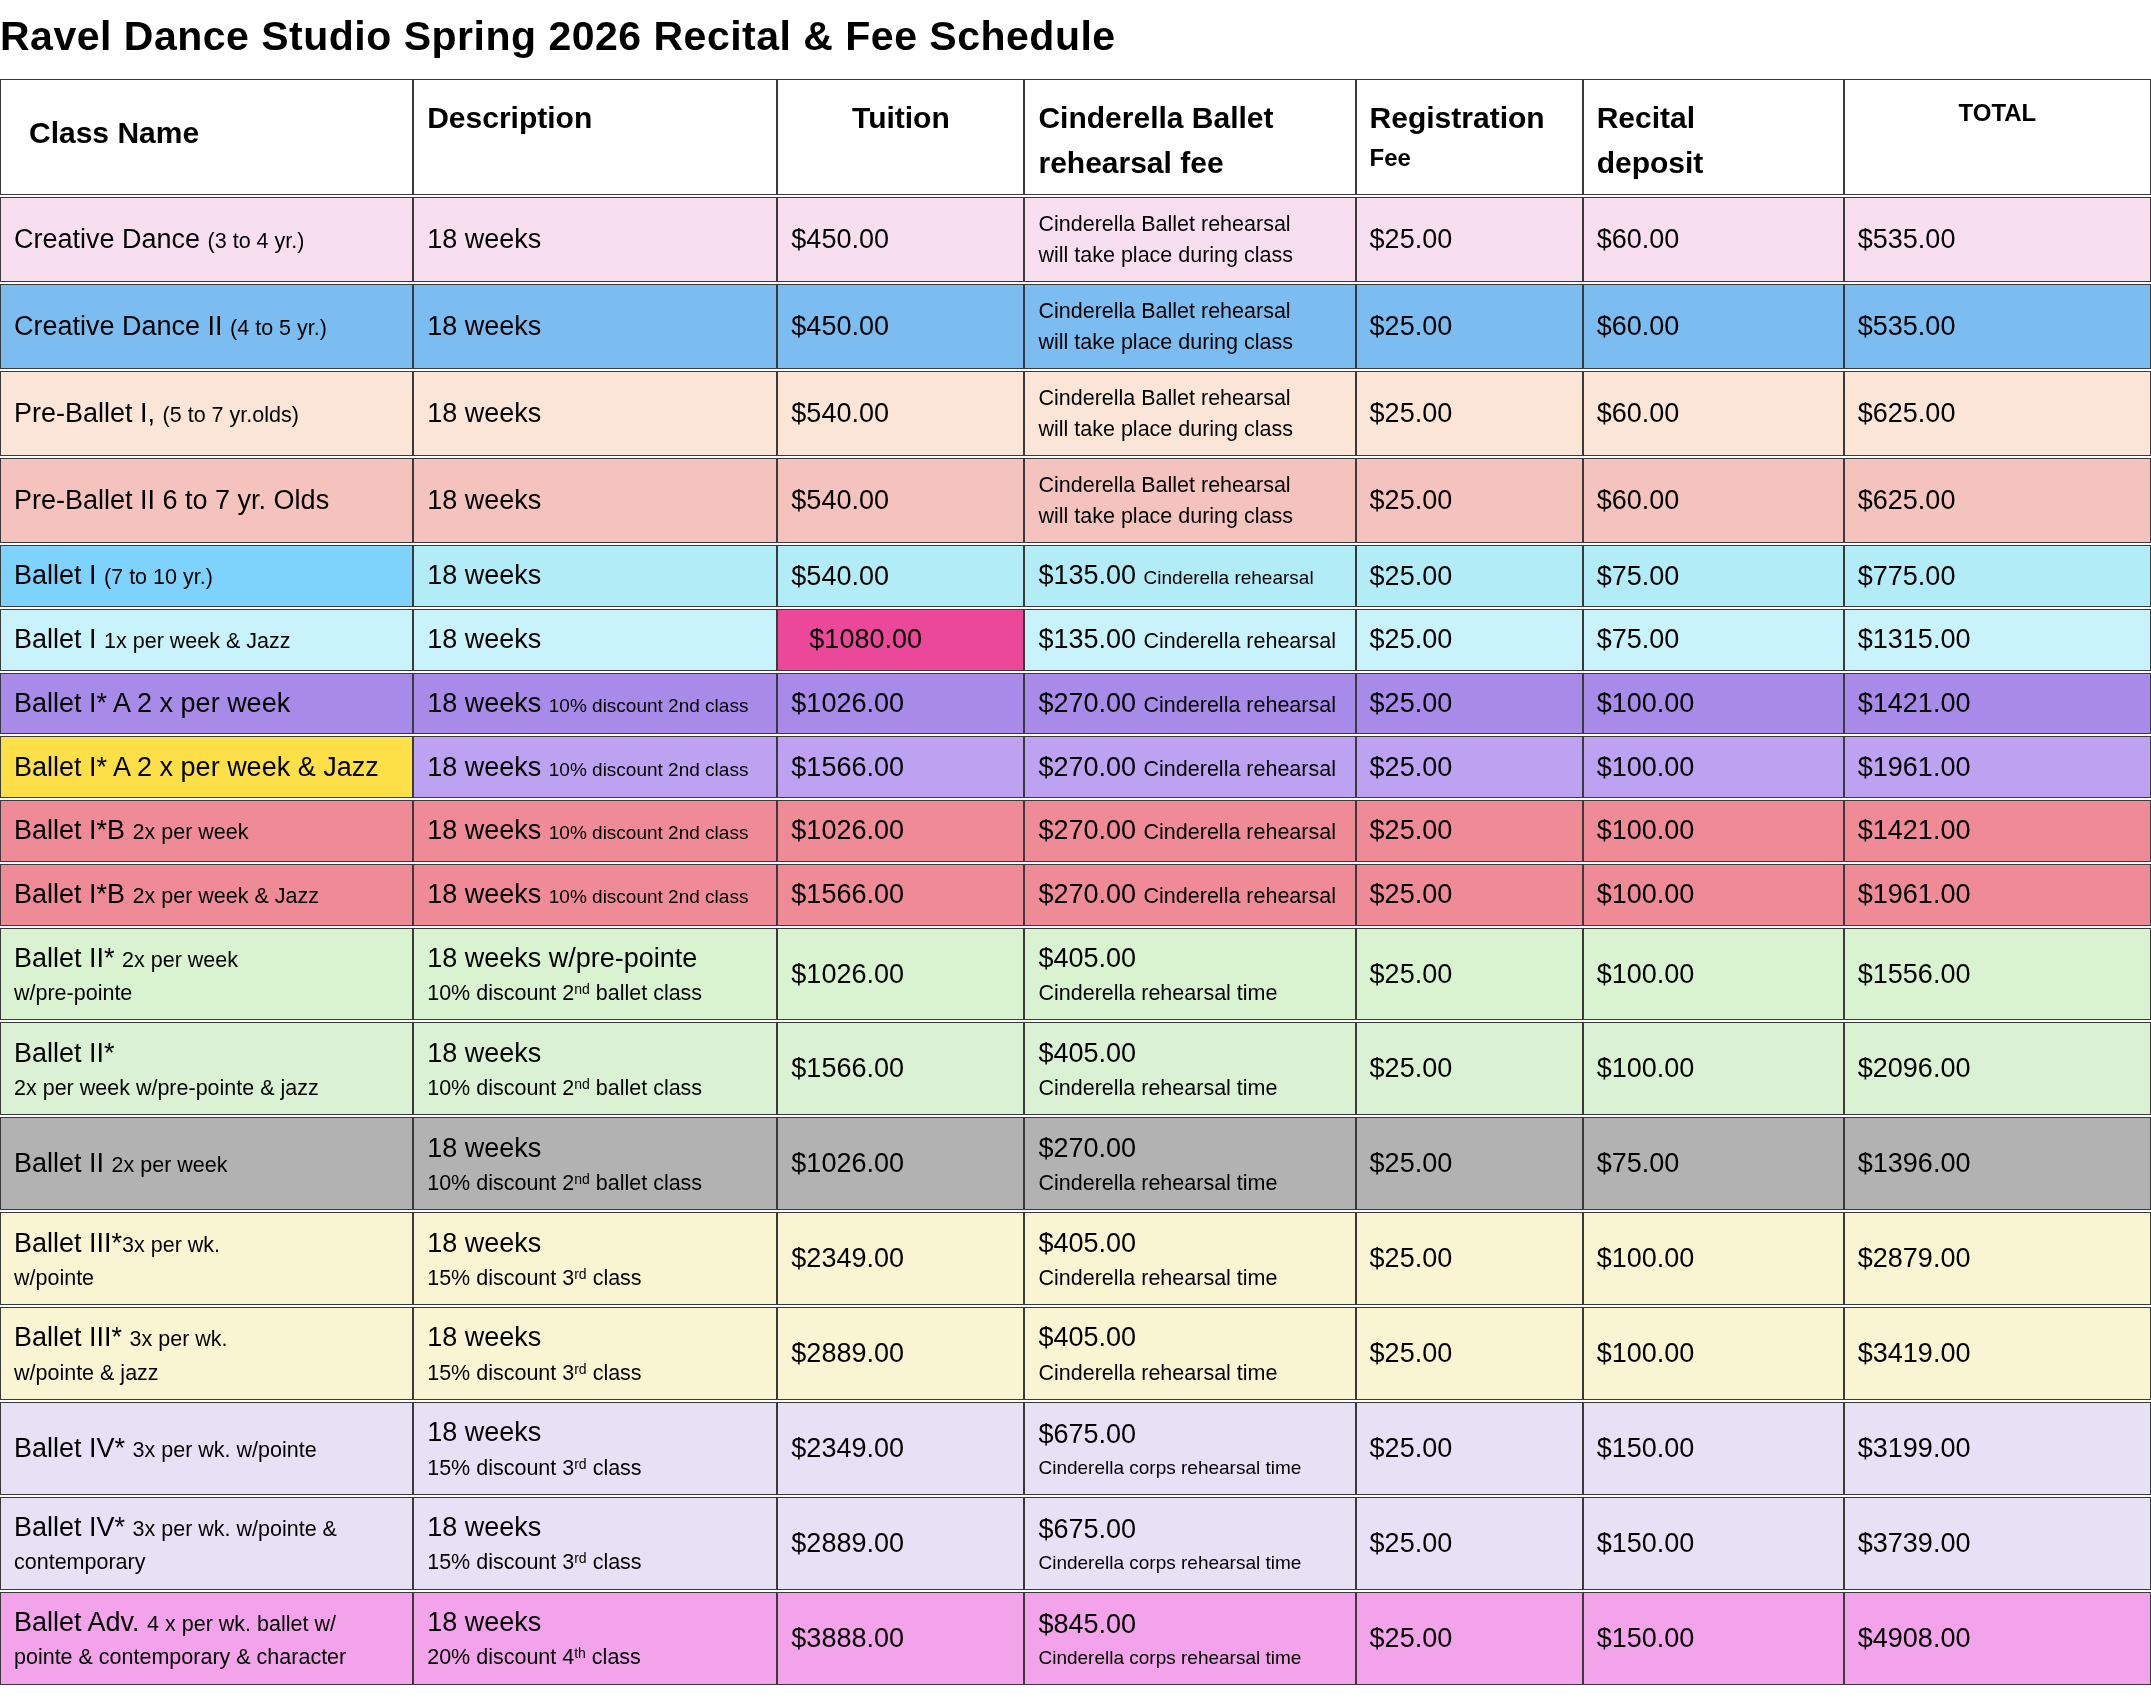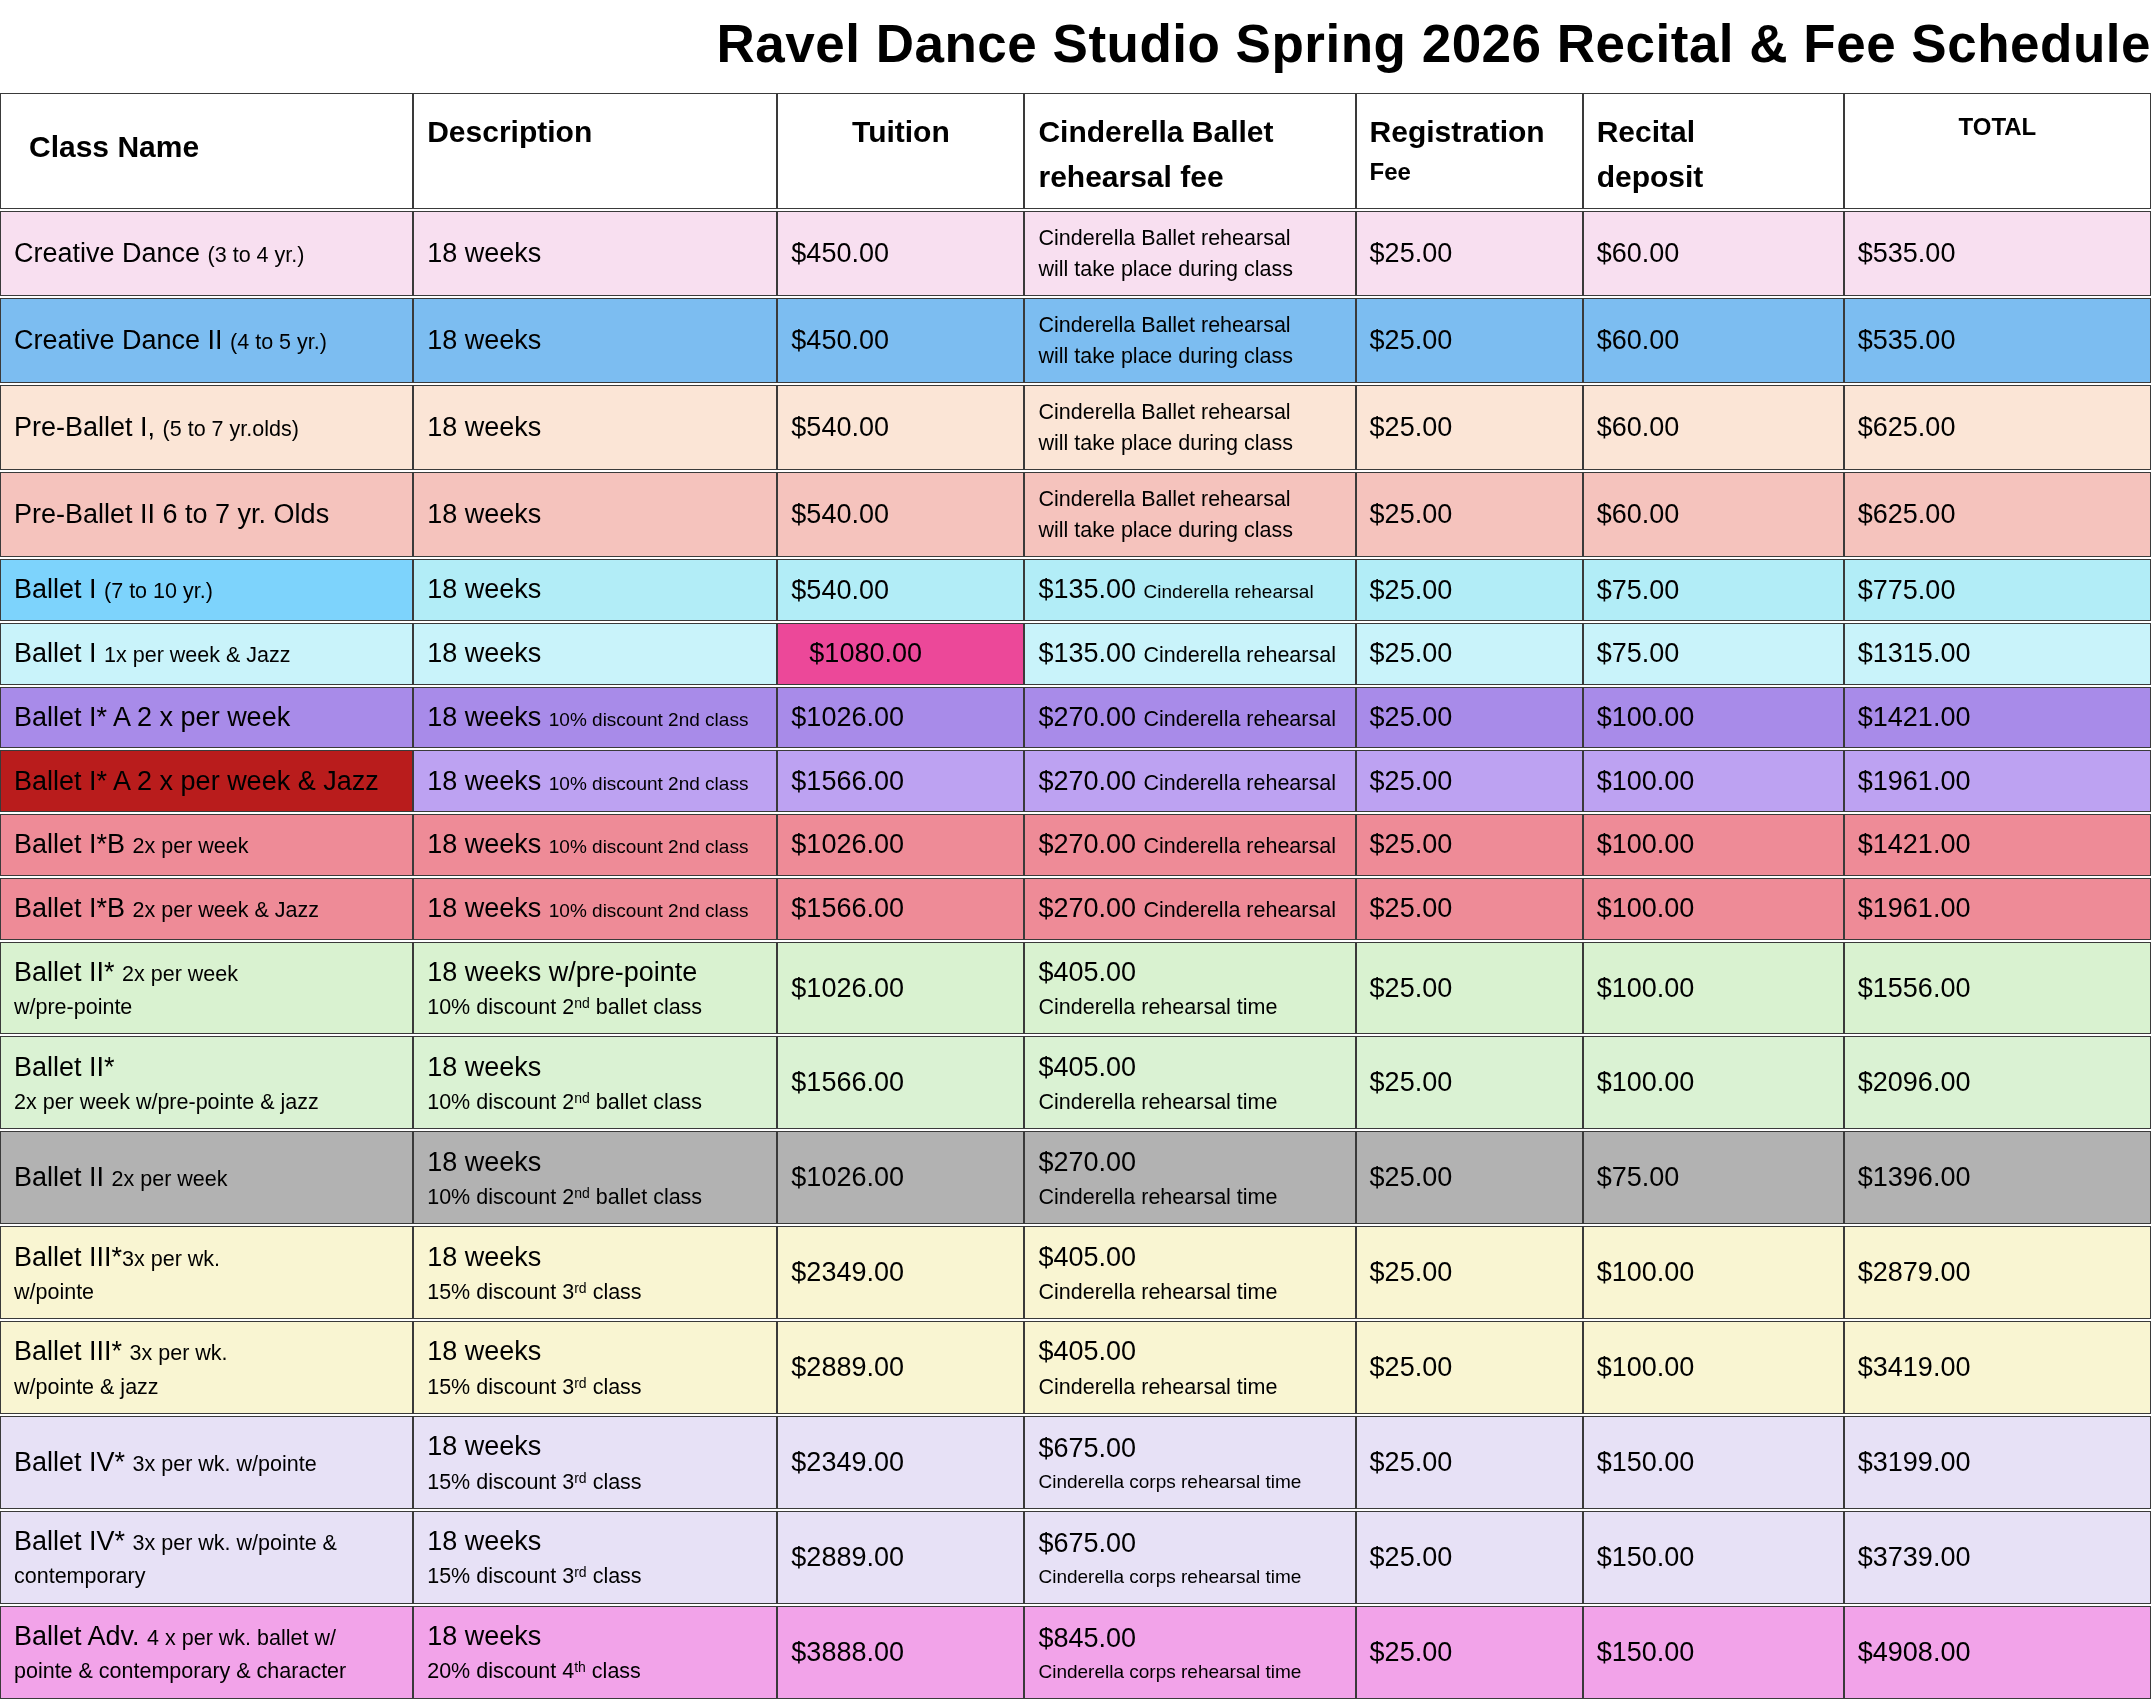--- a/index.html
+++ b/index.html
@@ -12,22 +12,22 @@
   .page {
     width: 2151px;
     height: 1707px;
     overflow: hidden;
     box-sizing: border-box;
     padding-top: 13px;
     background: #ffffff;
   }
   .title {
     margin: 0 0 17px 0;
-    text-align: right;
-    font-size: 53px;
+    text-align: left;
+    font-size: 41px;
     font-weight: bold;
     letter-spacing: 0.5px;
   }
   table.fee-table {
     border-collapse: separate;
     border-spacing: 0 2.8px;
     table-layout: fixed;
     width: 2151px;
   }
   col.col-class_name      { width: 413px; }
@@ -218,21 +218,21 @@
           </td>
           <td class="col-tuition" style="background: rgb(168, 139, 233);"><span class="sg-n">$1026.00</span></td>
           <td class="col-rehearsal_fee" style="background: rgb(168, 139, 233);">
             <div class="line"><span class="sg-n">$270.00 </span><span class="sg-md">Cinderella rehearsal</span></div>
           </td>
           <td class="col-registration_fee" style="background: rgb(168, 139, 233);"><span class="sg-n">$25.00</span></td>
           <td class="col-recital_deposit" style="background: rgb(168, 139, 233);"><span class="sg-n">$100.00</span></td>
           <td class="col-total" style="background: rgb(168, 139, 233);"><span class="sg-n">$1421.00</span></td>
         </tr>
         <tr>
-          <td class="col-class_name" style="background: #b91c1c;">
+          <td class="col-class_name" style="background: #fde047;">
             <div class="line"><span class="sg-n">Ballet I* A 2 x per week &amp; Jazz</span></div>
           </td>
           <td class="col-description" style="background: rgb(189, 162, 242);">
             <div class="line"><span class="sg-n">18 weeks </span><span class="sg-sm">10% discount 2nd class</span></div>
           </td>
           <td class="col-tuition" style="background: rgb(189, 162, 242);"><span class="sg-n">$1566.00</span></td>
           <td class="col-rehearsal_fee" style="background: rgb(189, 162, 242);">
             <div class="line"><span class="sg-n">$270.00  </span><span class="sg-md">Cinderella rehearsal</span></div>
           </td>
           <td class="col-registration_fee" style="background: rgb(189, 162, 242);"><span class="sg-n">$25.00</span></td>

